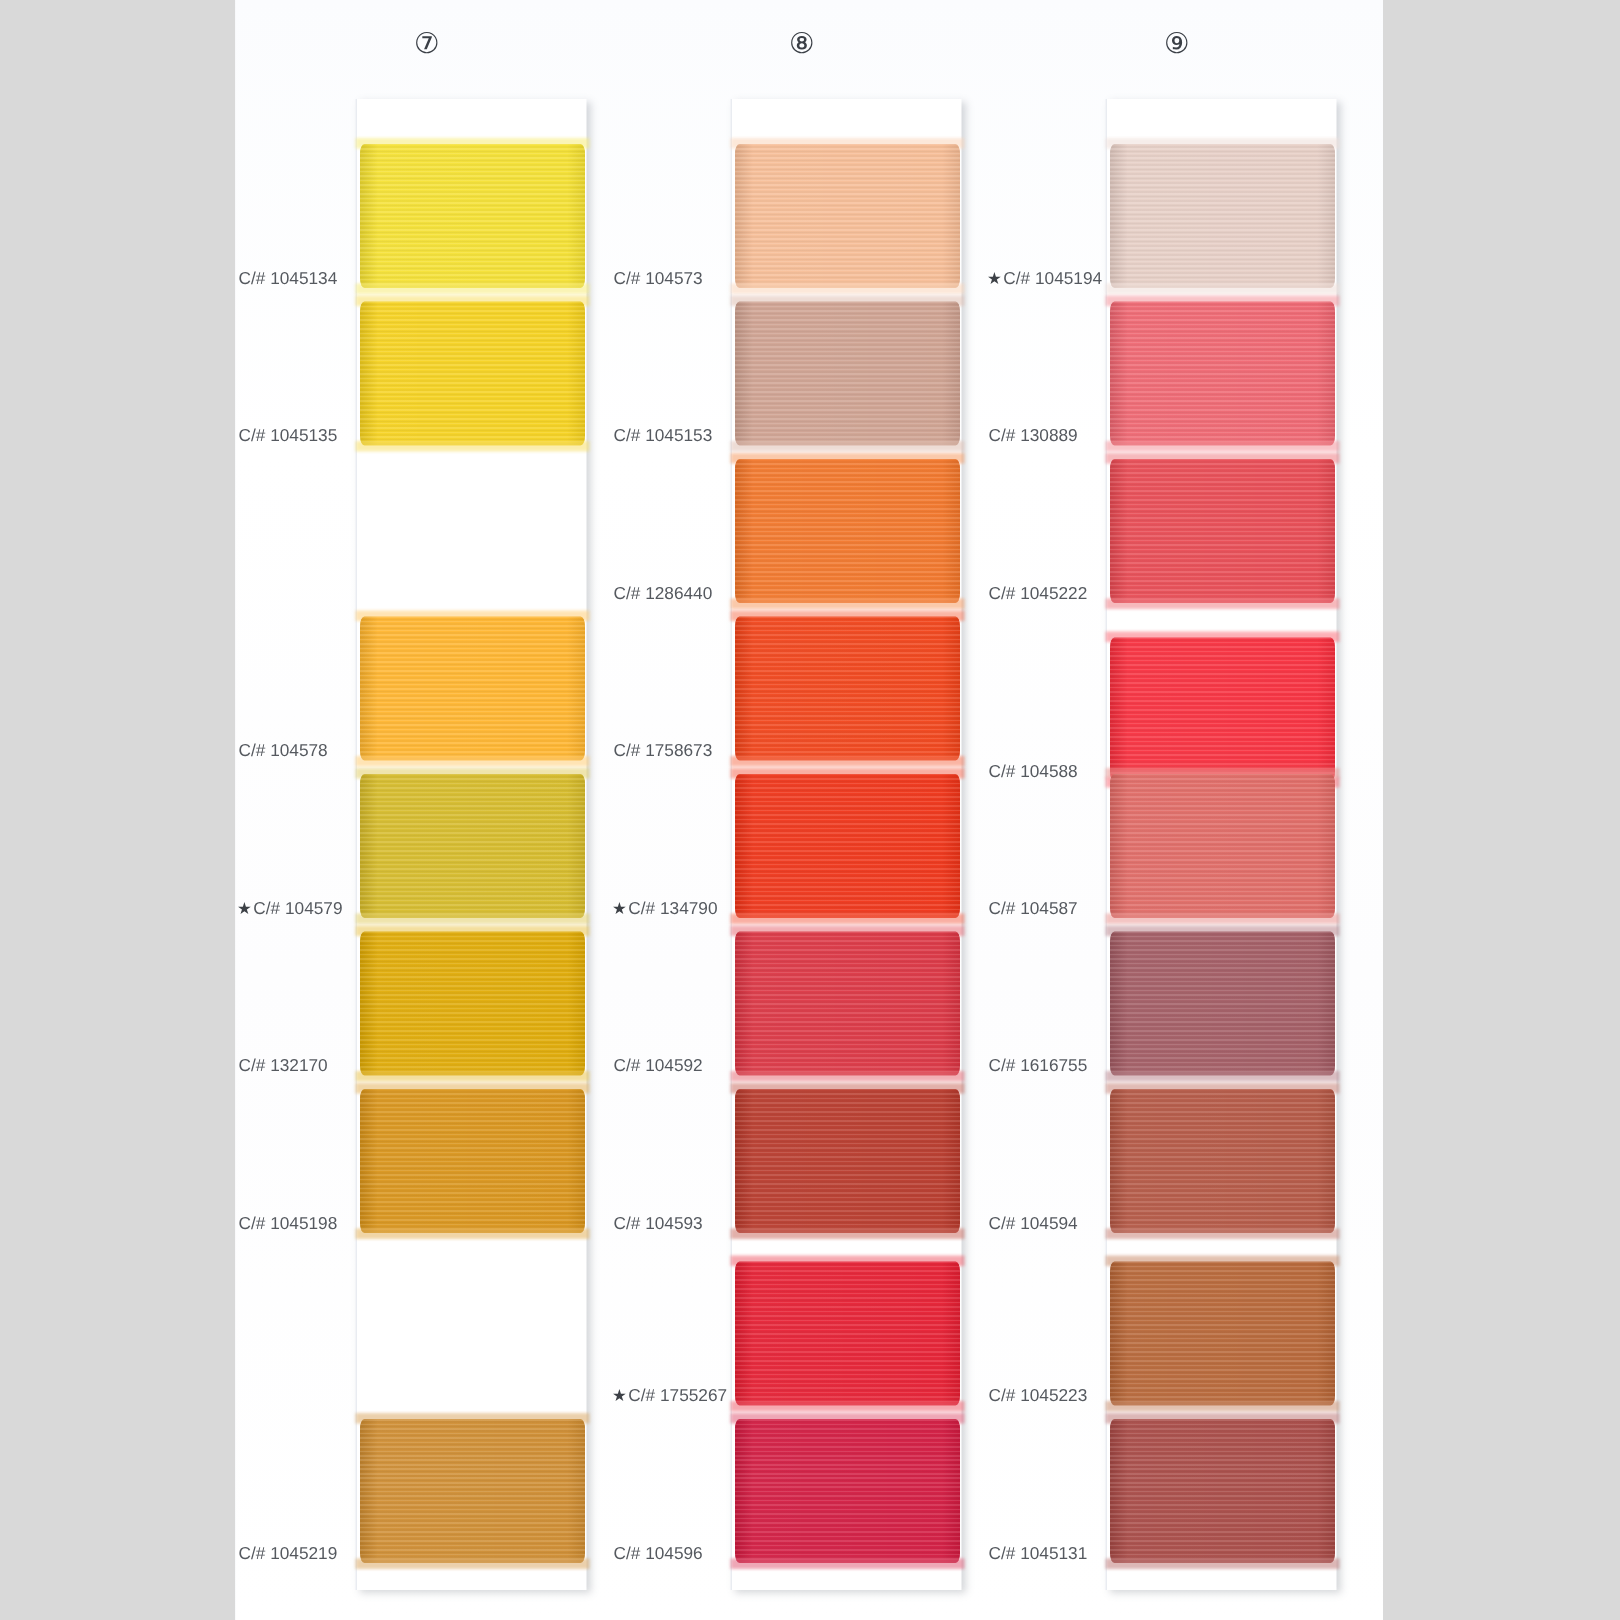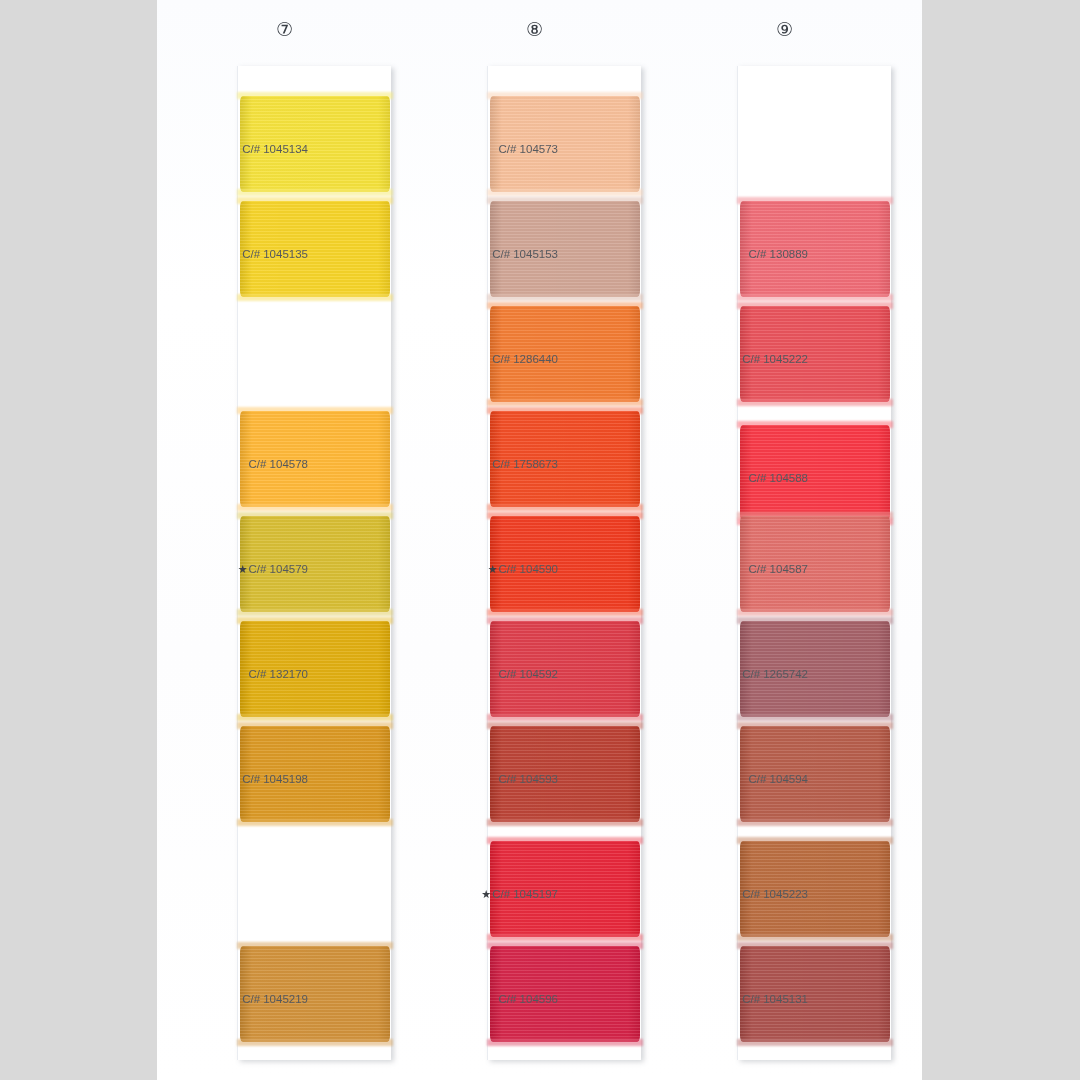--- a/index.html
+++ b/index.html
@@ -133,26 +133,27 @@
     filter: blur(1.2px);
   }
   .swatch .fuzz-top { top: -4px; }
   .swatch .fuzz-bot { bottom: -4px; }
 
   
   .caption {
     position: absolute;
     left: -82px;
     width: 150px;
-    text-align: right;
+    text-align: left;
     font-size: 11.5px;
     line-height: 13px;
     color: #55595f;
     font-family: "Liberation Sans", sans-serif;
     white-space: nowrap;
+    margin-top: 36px;
   }
   .caption .star {
     font-family: "DejaVu Sans", sans-serif;
     font-size: 11px;
     color: #3c4046;
     margin-right: 1px;
   }
 </style>
 </head>
 <body>
@@ -274,21 +275,21 @@
           <div class="caption" style="top:47px">
             <span class="star"></span><span>C/# 1758673</span>
           </div>
         </div>
 
         <div class="swatch" style="top:450px">
           <div class="fuzz-top" style="background: rgb(245, 111, 88);"></div>
           <div class="body" style="background: rgb(239, 52, 24);"></div>
           <div class="fuzz-bot" style="background: rgb(245, 111, 88);"></div>
           <div class="caption" style="top:47px">
-            <span class="star">★</span><span>C/# 104590</span>
+            <span class="star">★</span><span>C/# 134790</span>
           </div>
         </div>
 
         <div class="swatch" style="top:555px">
           <div class="fuzz-top" style="background: rgb(230, 112, 122);"></div>
           <div class="body" style="background: rgb(219, 53, 67);"></div>
           <div class="fuzz-bot" style="background: rgb(230, 112, 122);"></div>
           <div class="caption" style="top:47px">
             <span class="star"></span><span>C/# 104592</span>
           </div>
@@ -301,40 +302,48 @@
           <div class="caption" style="top:47px">
             <span class="star"></span><span>C/# 104593</span>
           </div>
         </div>
 
         <div class="swatch" style="top:775px">
           <div class="fuzz-top" style="background: rgb(239, 100, 113);"></div>
           <div class="body" style="background: rgb(230, 31, 51);"></div>
           <div class="fuzz-bot" style="background: rgb(239, 100, 113);"></div>
           <div class="caption" style="top:47px">
-            <span class="star">★</span><span>C/# 1045197</span>
+            <span class="star">★</span><span>C/# 1755267</span>
           </div>
         </div>
 
         <div class="swatch" style="top:880px">
           <div class="fuzz-top" style="background: rgb(225, 97, 123);"></div>
           <div class="body" style="background: rgb(210, 27, 65);"></div>
           <div class="fuzz-bot" style="background: rgb(225, 97, 123);"></div>
           <div class="caption" style="top:47px">
             <span class="star"></span><span>C/# 104596</span>
           </div>
         </div>
 
       </div>
     </div>
 
     <div class="column col-2">
       <div class="group-number">⑨</div>
       <div class="card">
 
+        <div class="swatch" style="top:30px">
+          <div class="fuzz-top" style="background: rgb(240, 224, 218);"></div>
+          <div class="body" style="background: rgb(231, 207, 198);"></div>
+          <div class="fuzz-bot" style="background: rgb(240, 224, 218);"></div>
+          <div class="caption" style="top:47px">
+            <span class="star">★</span><span>C/# 1045194</span>
+          </div>
+        </div>
 
         <div class="swatch" style="top:135px">
           <div class="fuzz-top" style="background: rgb(244, 148, 156);"></div>
           <div class="body" style="background: rgb(239, 102, 113);"></div>
           <div class="fuzz-bot" style="background: rgb(244, 148, 156);"></div>
           <div class="caption" style="top:47px">
             <span class="star"></span><span>C/# 130889</span>
           </div>
         </div>
 
@@ -363,21 +372,21 @@
           <div class="caption" style="top:47px">
             <span class="star"></span><span>C/# 104587</span>
           </div>
         </div>
 
         <div class="swatch" style="top:555px">
           <div class="fuzz-top" style="background: rgb(187, 136, 144);"></div>
           <div class="body" style="background: rgb(162, 91, 99);"></div>
           <div class="fuzz-bot" style="background: rgb(187, 136, 144);"></div>
           <div class="caption" style="top:47px">
-            <span class="star"></span><span>C/# 1265742</span>
+            <span class="star"></span><span>C/# 1616755</span>
           </div>
         </div>
 
         <div class="swatch" style="top:660px">
           <div class="fuzz-top" style="background: rgb(201, 133, 122);"></div>
           <div class="body" style="background: rgb(180, 87, 68);"></div>
           <div class="fuzz-bot" style="background: rgb(201, 133, 122);"></div>
           <div class="caption" style="top:47px">
             <span class="star"></span><span>C/# 104594</span>
           </div>

